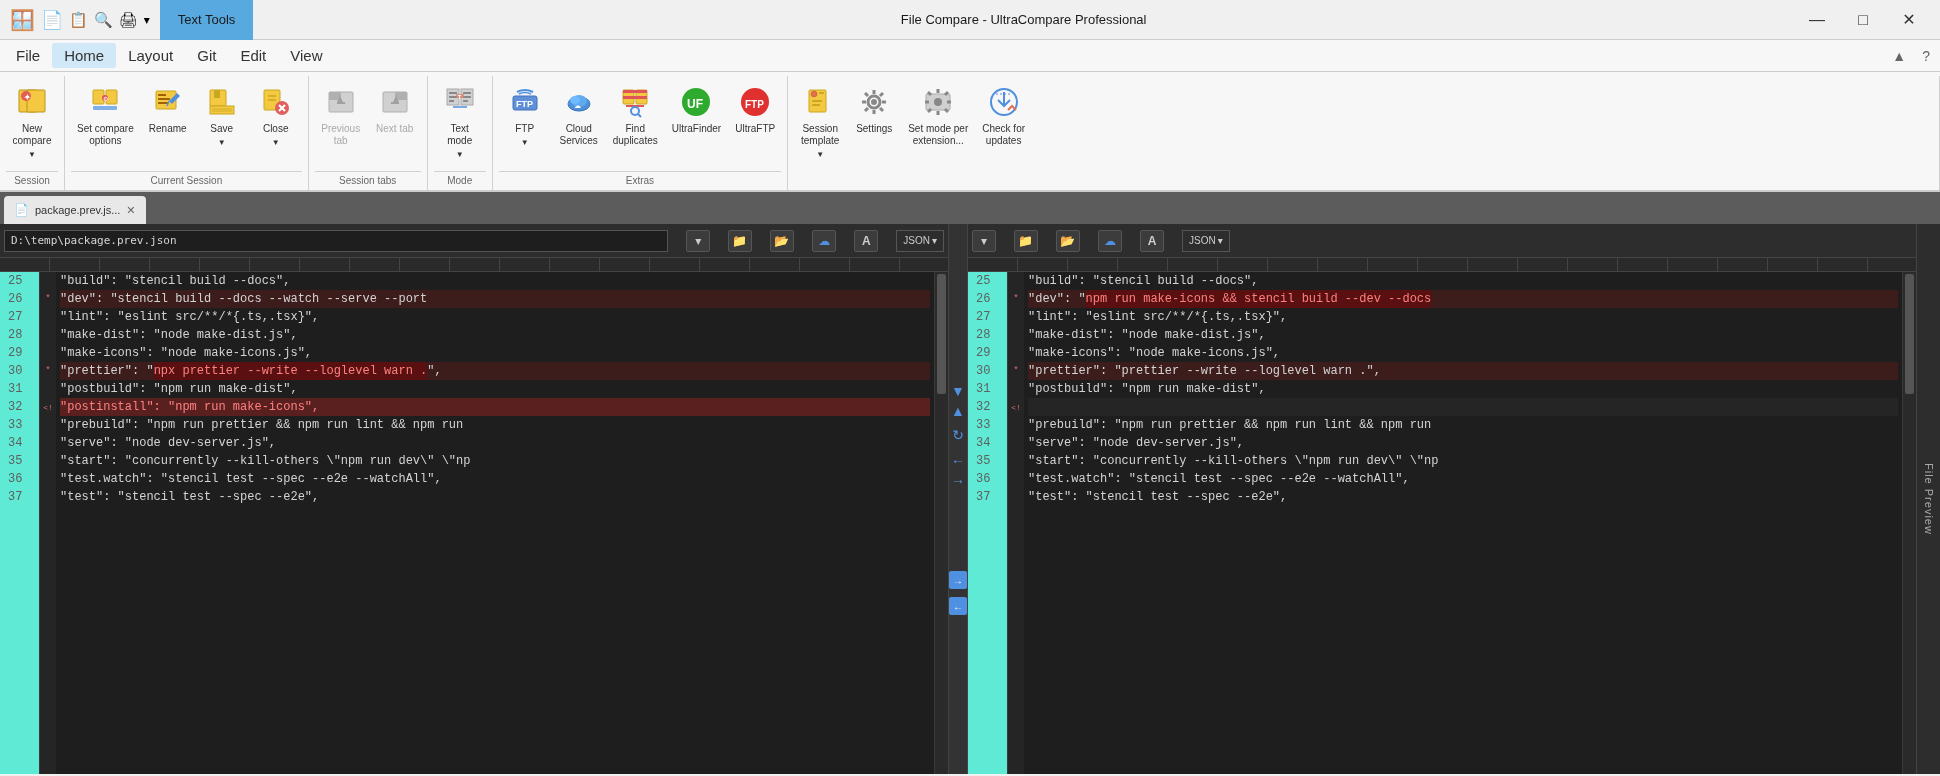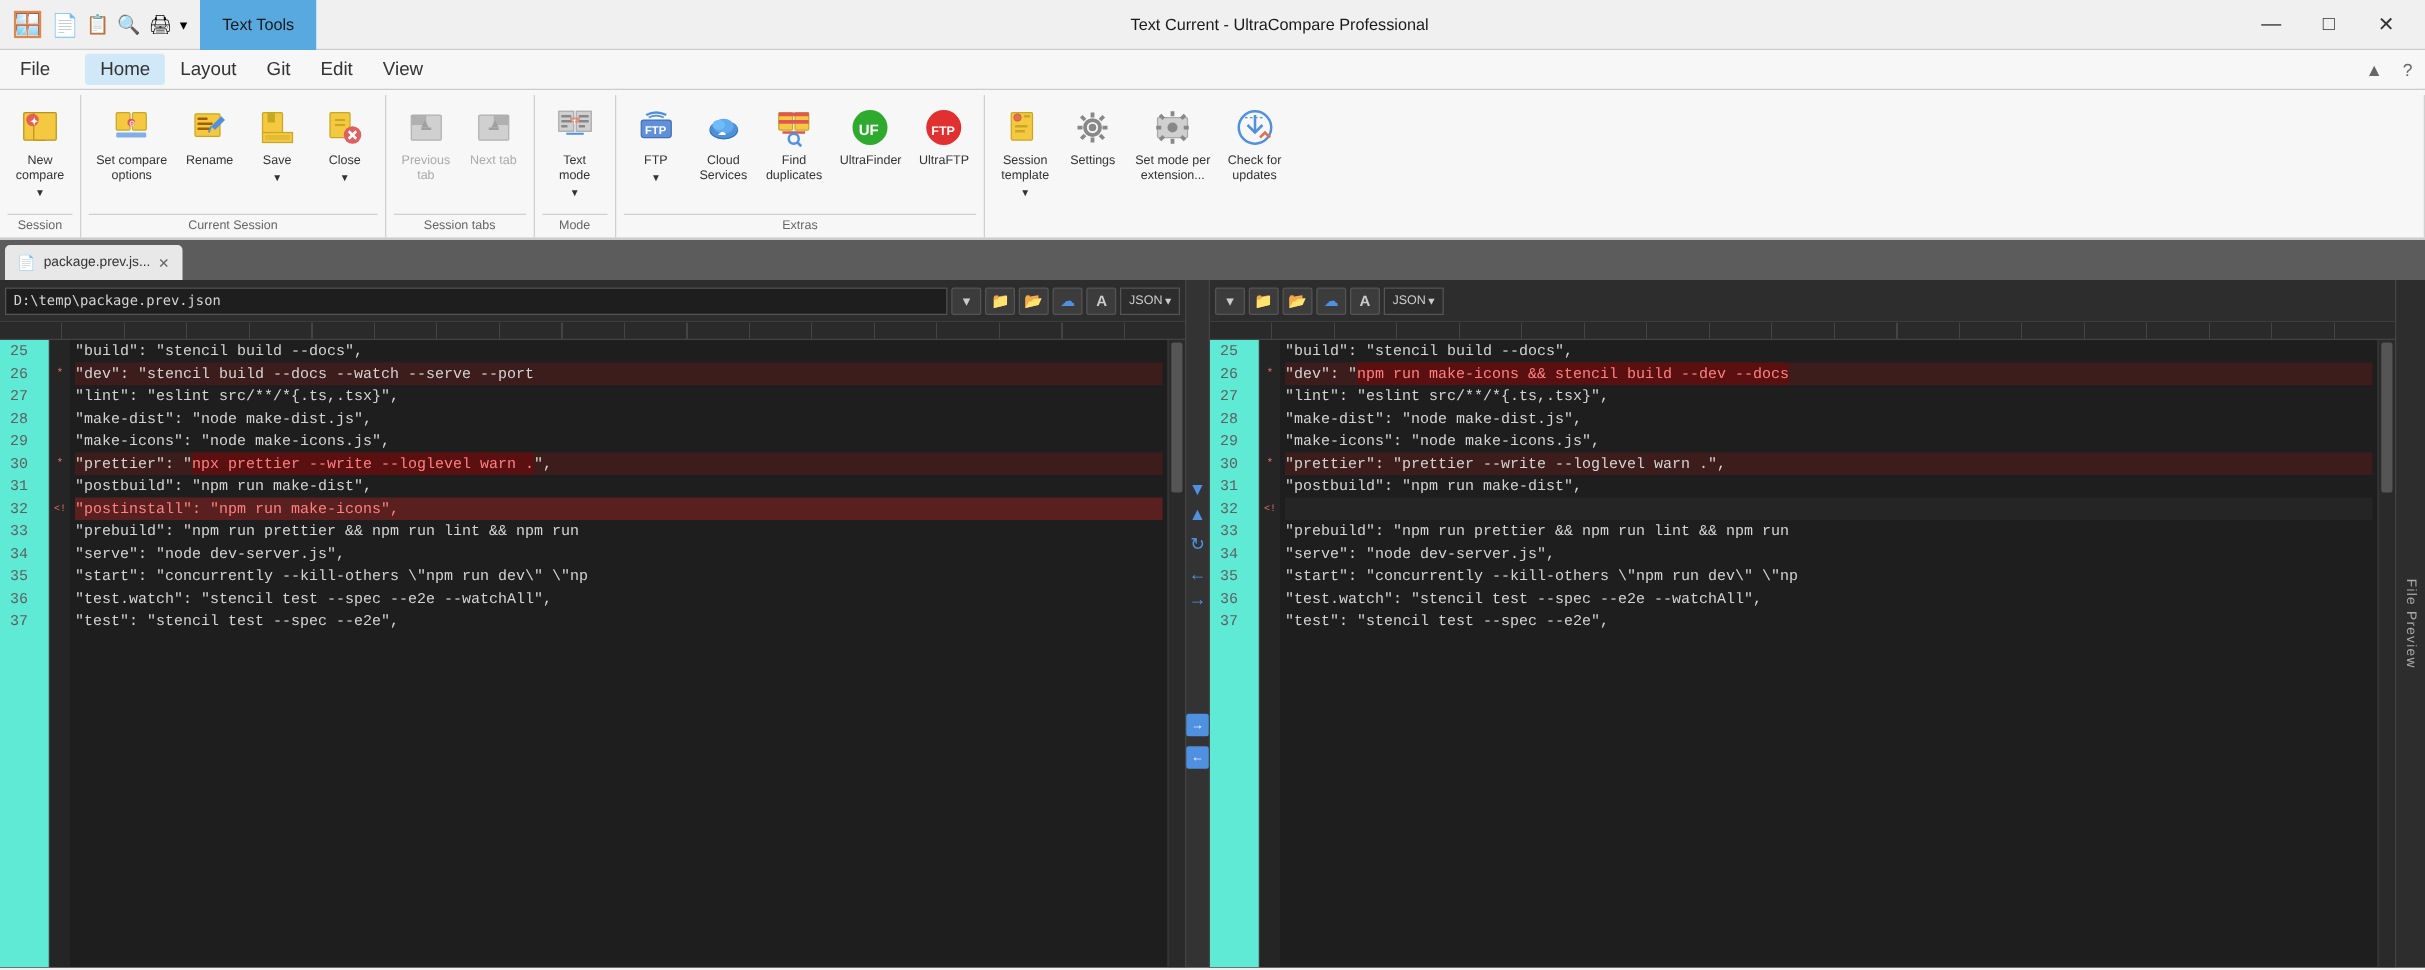--- a/index.html
+++ b/index.html
@@ -14,21 +14,21 @@
 
     
     .menu-bar {
       display: flex; align-items: center; background: #f7f7f7;
       border-bottom: 1px solid #ccc; height: 32px; padding: 0 4px;
     }
     .menu-item {
       padding: 4px 12px; cursor: pointer; font-size: 15px; color: #333;
       border-radius: 3px;
     }
-    .menu-item.active { background: #d0e8f8; margin-left: 16px; }
+    .menu-item.active { background: #d0e8f8; }
     .menu-bar-right { margin-left: auto; display: flex; gap: 4px; font-size: 14px; color: #666; }
     .menu-bar-right span { cursor: pointer; padding: 2px 6px; }
 
     
     .ribbon {
       background: #f7f7f7; border-bottom: 2px solid #ccc;
       display: flex; align-items: stretch; padding: 4px 0 0 0;
       min-height: 120px;
     }
     .ribbon-group {
@@ -70,21 +70,21 @@
     .compare-area {
       display: flex; background: #1e1e1e; flex: 1; position: relative;
       height: calc(776px - 40px - 32px - 122px - 32px);
       overflow: hidden;
     }
 
     
     .file-panel { flex: 1; display: flex; flex-direction: column; position: relative; }
     .panel-toolbar {
       display: flex; align-items: center; background: #2d2d2d; border-bottom: 1px solid #444;
-      height: 34px; padding: 0 4px; gap: 3px;
+      height: 34px; padding: 0 4px; gap: 18px;
     }
     .path-input {
       flex: 1; background: #1e1e1e; color: #d4d4d4; border: 1px solid #555;
       padding: 2px 6px; font-size: 11px; height: 22px; font-family: monospace;
     }
     .panel-btn {
       width: 24px; height: 22px; background: #3c3c3c; border: 1px solid #555;
       color: #ccc; cursor: pointer; display: flex; align-items: center; justify-content: center;
       font-size: 12px; border-radius: 2px;
     }
@@ -167,21 +167,21 @@
     <span class="tl-icon">📄</span>
     <span class="tl-icon" style="font-size:15px;">📋</span>
     <span class="tl-icon" style="font-size:15px;">🔍</span>
     <span class="tl-icon" style="font-size:15px;">🖨</span>
     <span class="tl-icon" style="font-size:12px;">▾</span>
   </div>
 
   <div style="display:flex; align-items:stretch; height:40px;">
     <button class="text-tools-tab">Text Tools</button>
   </div>
-  <div class="top-title">Text Current - UltraCompare Professional</div>
+  <div class="top-title">File Compare - UltraCompare Professional</div>
   <div class="top-right-btns">
     <button class="win-ctrl">—</button>
     <button class="win-ctrl">□</button>
     <button class="win-ctrl x">✕</button>
   </div>
 </div>
 
 <div class="menu-bar">
   <span class="menu-item">File</span>
   <span class="menu-item active">Home</span>

